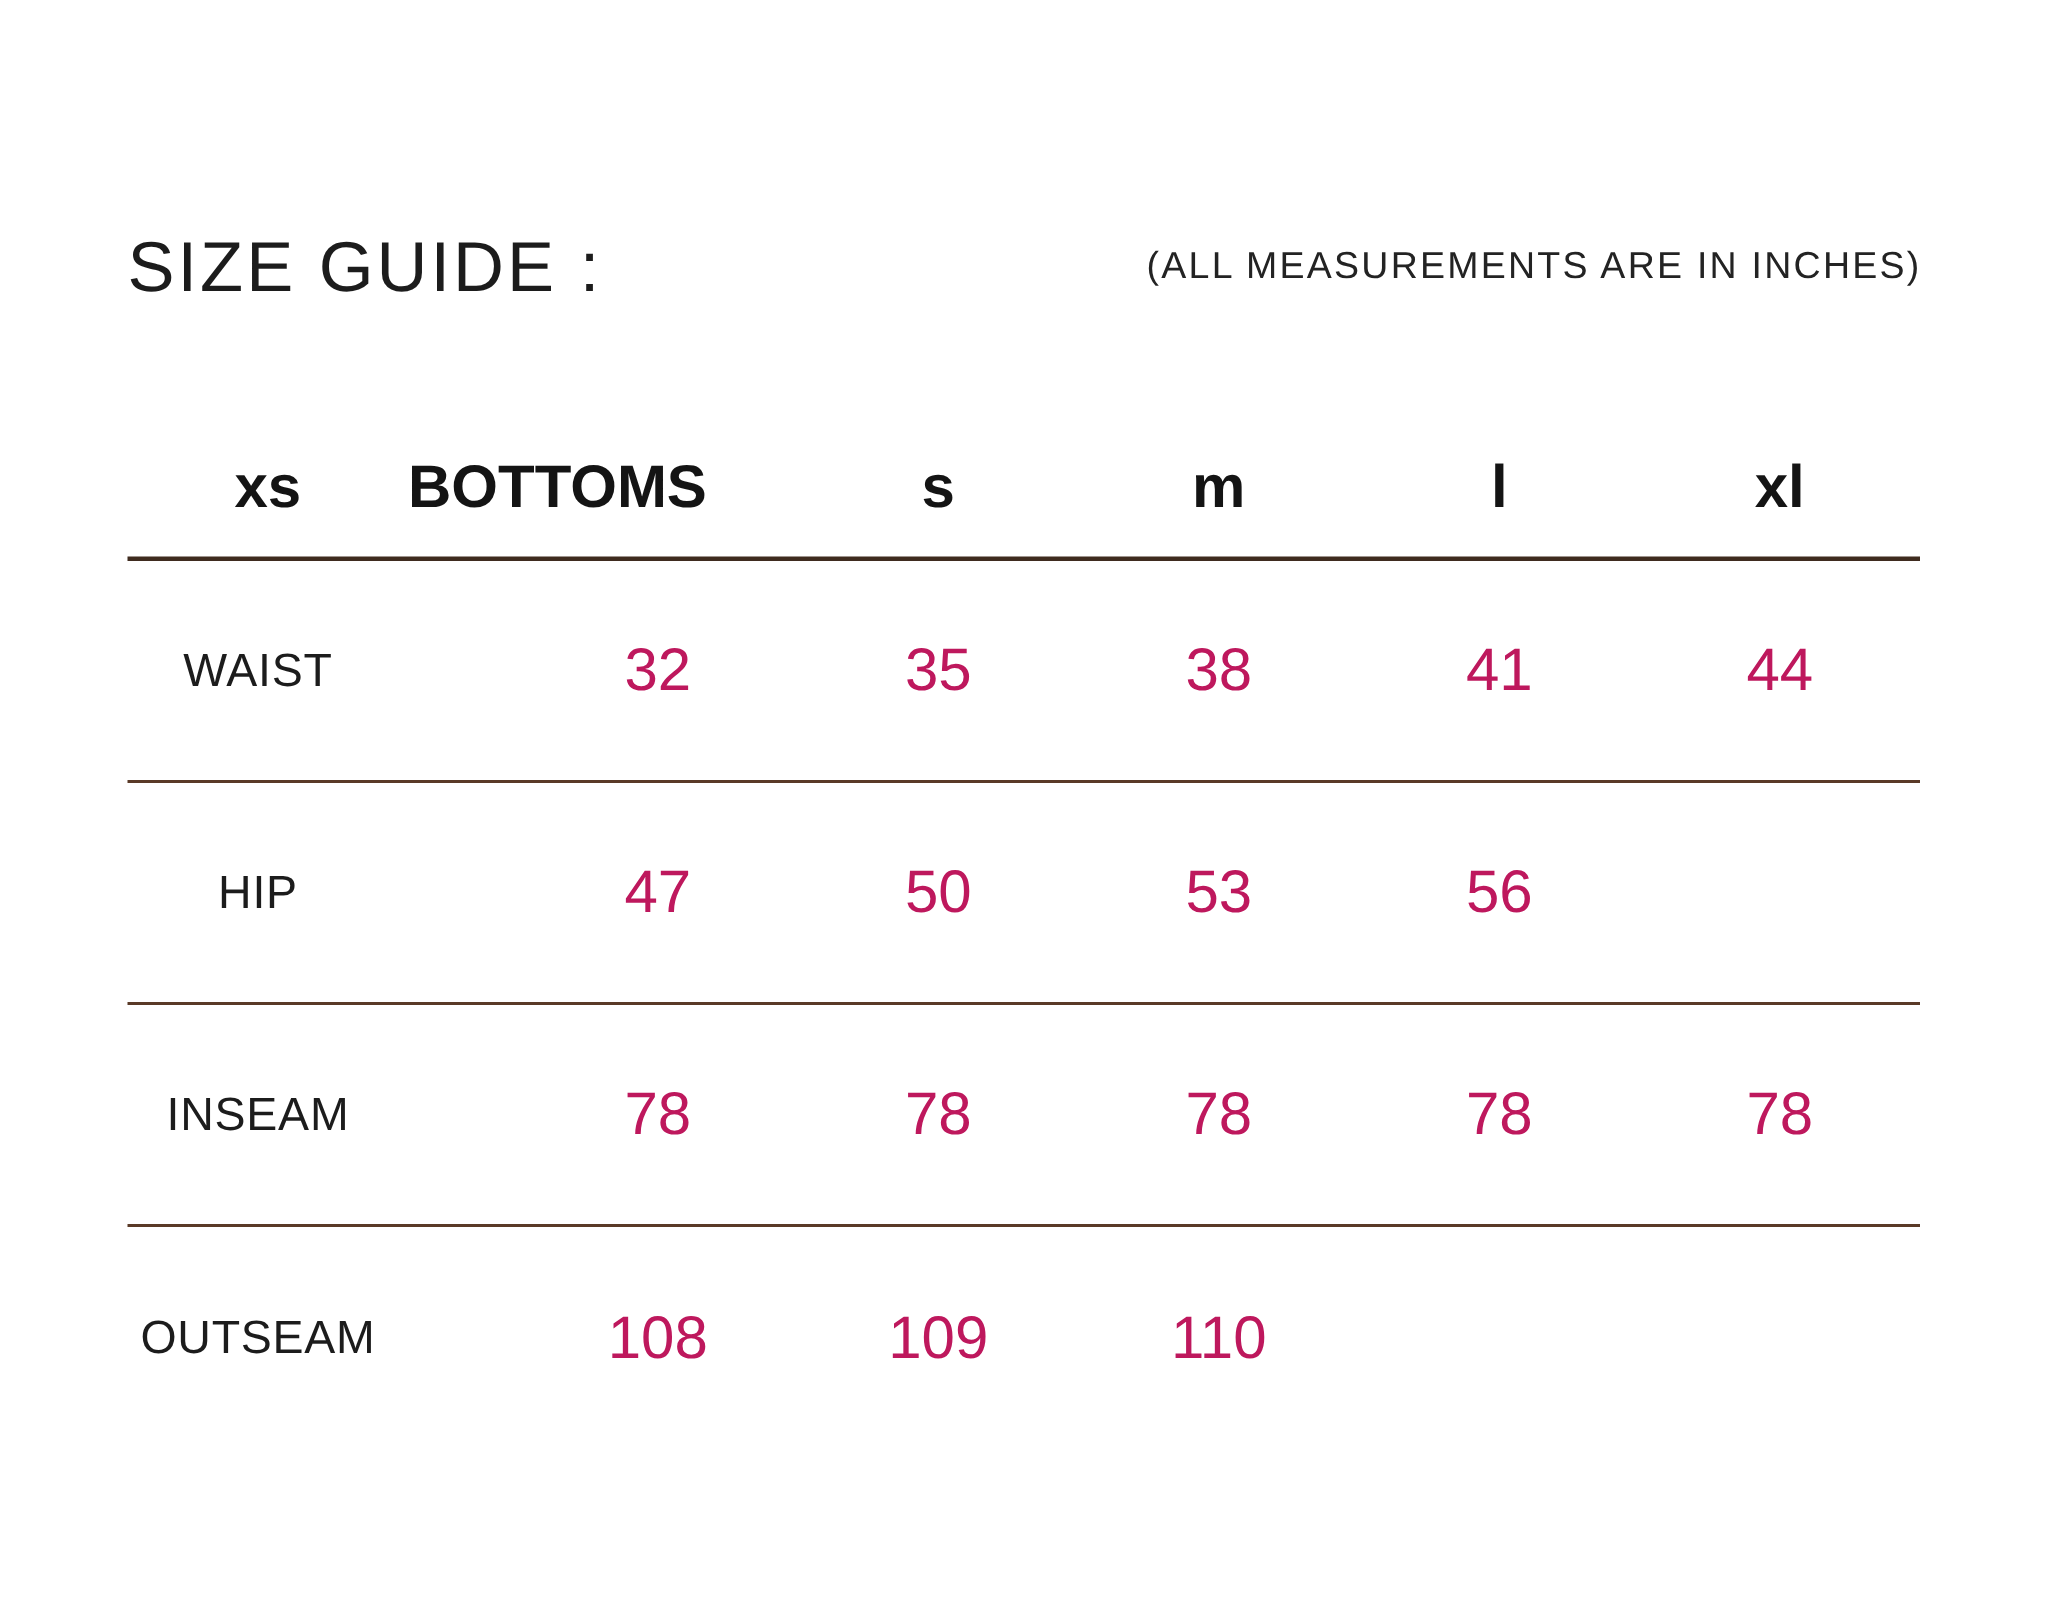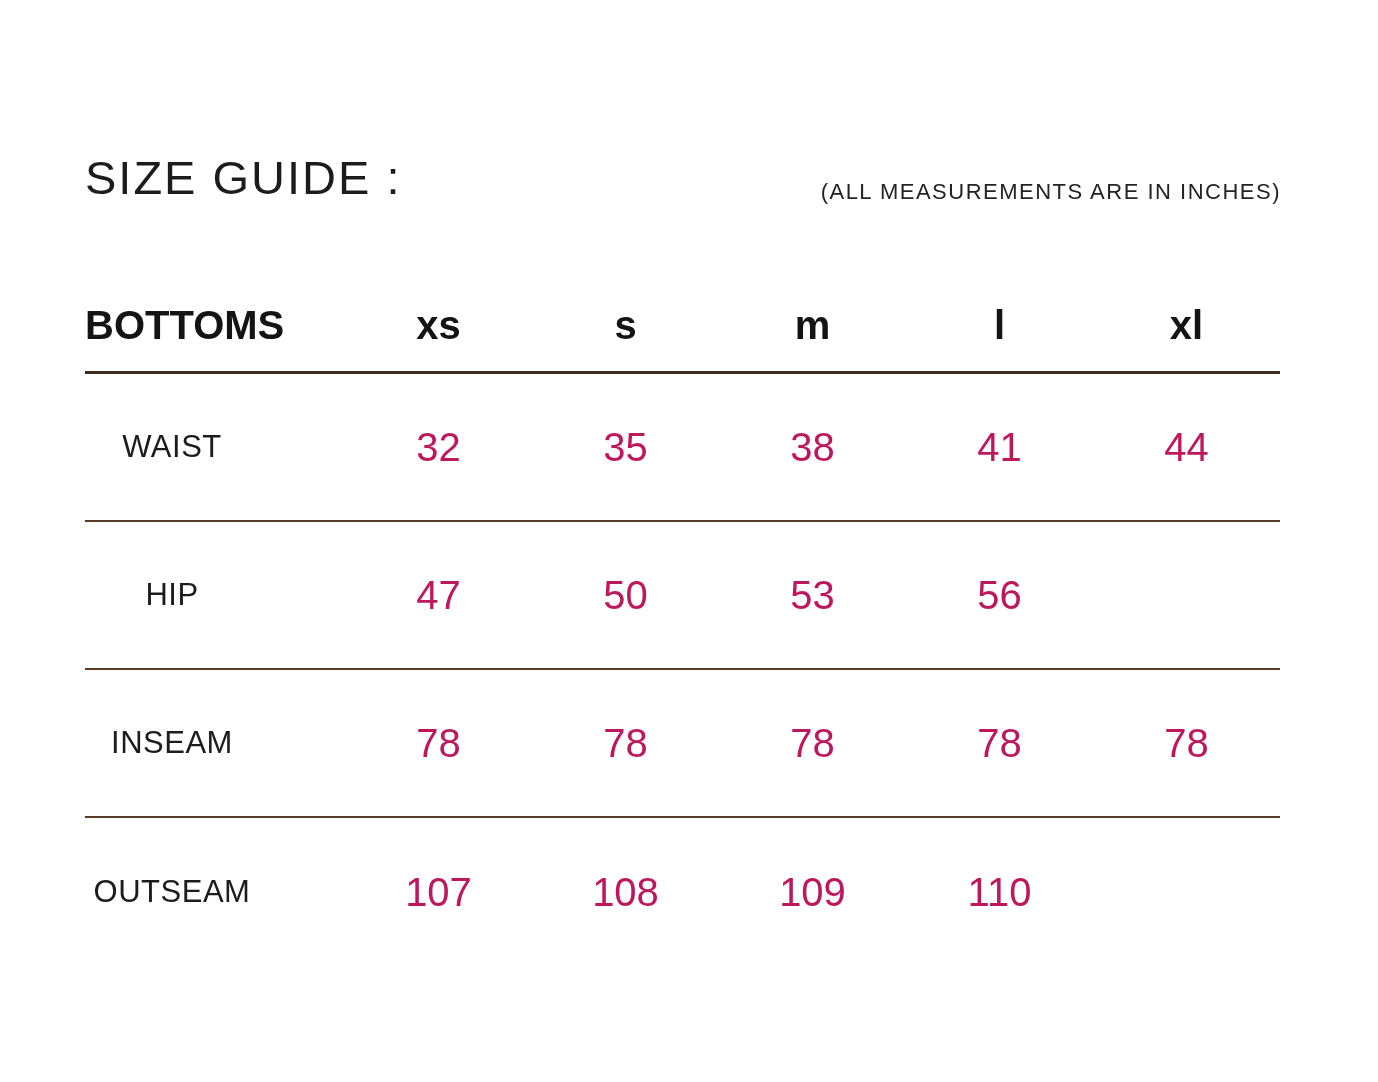--- a/index.html
+++ b/index.html
@@ -19,31 +19,31 @@
   }
 
   
   .title-row {
     position: absolute;
     left: 85px;
     right: 97px;
     top: 150px;
     display: flex;
     justify-content: space-between;
-    align-items: flex-end;
+    align-items: center;
   }
   .page-title {
     font-size: 47px;
     font-weight: 400;
     letter-spacing: 2px;
     color: #1c1c1c;
     white-space: nowrap;
   }
   .page-note {
-    font-size: 22px;
+    font-size: 25px;
     font-weight: 400;
     letter-spacing: 1.5px;
     color: #232323;
     white-space: nowrap;
   }
 
   
   .size-table {
     position: absolute;
     left: 85px;
@@ -98,22 +98,22 @@
 <div class="page">
 
   <div class="title-row">
     <div class="page-title">SIZE GUIDE :</div>
     <div class="page-note">(ALL MEASUREMENTS ARE IN INCHES)</div>
   </div>
 
   <div class="size-table">
 
     <div class="t-row head">
+      <div class="cell c">xs</div>
       <div class="cell c0">BOTTOMS</div>
-      <div class="cell c">xs</div>
       <div class="cell c">s</div>
       <div class="cell c">m</div>
       <div class="cell c">l</div>
       <div class="cell c">xl</div>
     </div>
 
     <div class="t-row body">
       <div class="cell c0">WAIST</div>
       <div class="cell c">32</div>
       <div class="cell c">35</div>
@@ -135,20 +135,19 @@
       <div class="cell c0">INSEAM</div>
       <div class="cell c">78</div>
       <div class="cell c">78</div>
       <div class="cell c">78</div>
       <div class="cell c">78</div>
       <div class="cell c">78</div>
     </div>
 
     <div class="t-row body last">
       <div class="cell c0">OUTSEAM</div>
-      <div class="cell c">107</div>
       <div class="cell c">108</div>
       <div class="cell c">109</div>
       <div class="cell c">110</div>
     </div>
 
   </div>
 </div>
 
 </body></html>

